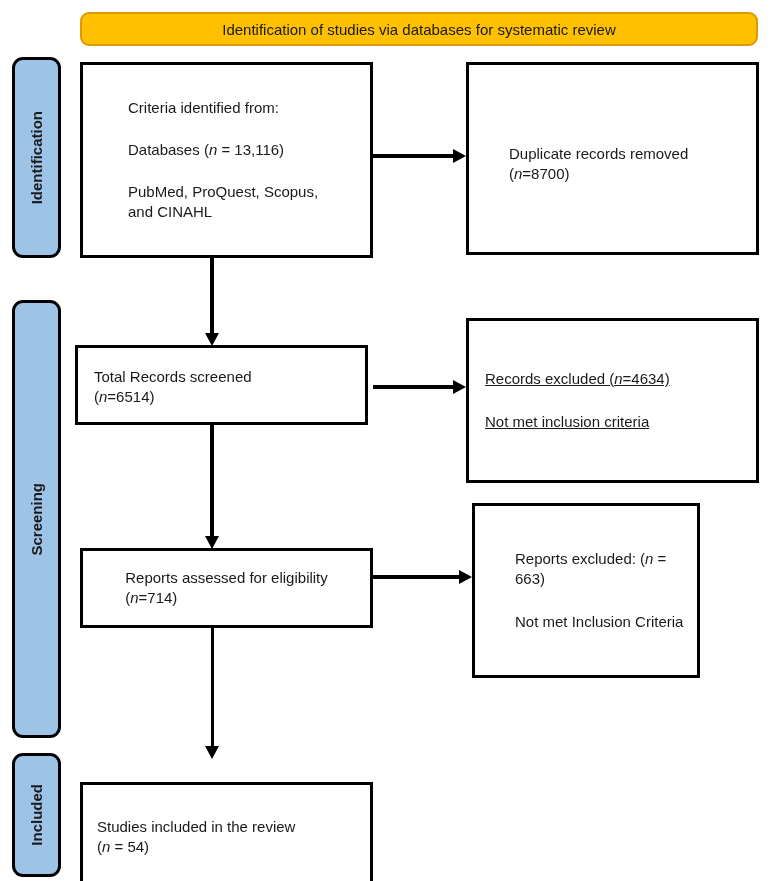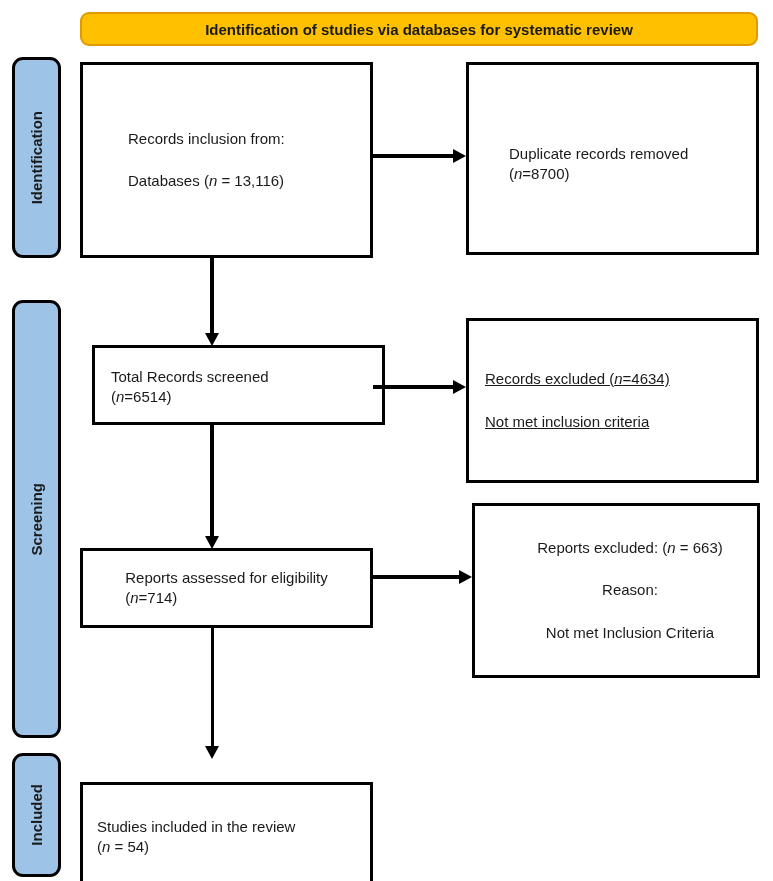--- a/index.html
+++ b/index.html
@@ -16,21 +16,21 @@
   
   .banner {
     position: absolute;
     left: 80px; top: 12px;
     width: 678px; height: 34px;
     background: var(--banner-fill, #FFC000);
     border: 2px solid var(--banner-border, #E09900);
     border-radius: 9px;
     box-sizing: border-box;
     display: flex; align-items: center; justify-content: center;
-    font-weight: bold;
+    font-weight: normal;
     font-size: 15px;
   }
 
   
   .stage {
     position: absolute;
     left: 12px; width: 49px;
     background: var(--stage-fill, #9DC3E6);
     border: 3px solid var(--stage-border, #000000);
     border-radius: 11px;
@@ -52,24 +52,24 @@
     box-sizing: border-box;
     display: flex; flex-direction: column; justify-content: center;
     font-size: 15px;
     line-height: 1.35;
   }
   .fbox p { margin: 11px 0; white-space: pre-line; }
   .fbox i { font-style: italic; }
 
   #box-records-identified { left: 80px;  top: 62px;  width: 293px; height: 196px; padding: 0 18px 0 45px; }
   #box-duplicates         { left: 466px; top: 62px;  width: 293px; height: 193px; padding: 11px 18px 0 40px; }
-  #box-screened           { left: 92px;  top: 345px; width: 293px; height: 80px;  padding: 4px 15px 0 16px; }
+  #box-screened           { left: 75px;  top: 345px; width: 293px; height: 80px;  padding: 4px 15px 0 16px; }
   #box-records-excluded   { left: 466px; top: 318px; width: 293px; height: 165px; padding: 0 15px 0 16px; text-decoration: underline; }
   #box-assessed           { left: 80px;  top: 548px; width: 293px; height: 80px;  padding: 0 15px 0 15px; align-items: center; }
-  #box-reports-excluded   { left: 472px; top: 503px; width: 288px; height: 175px; padding: 0 12px 0 40px; text-align: center; }
+  #box-reports-excluded   { left: 472px; top: 503px; width: 228px; height: 175px; padding: 0 12px 0 40px; }
   #box-included           { left: 80px;  top: 758px; width: 293px; height: 110px; padding: 0 15px 0 14px; margin-top: 24px; }
 
   
   .arrow { position: absolute; }
   .varrow .shaft {
     position: absolute; left: 50%; margin-left: -2px;
     top: 0; bottom: 11px; width: 4px;
     background: var(--arrow-color, #000000);
   }
   .varrow .head {
@@ -113,22 +113,23 @@
     <span class="vtext">Identification</span>
   </div>
   <div class="stage" id="stage-screening">
     <span class="vtext">Screening</span>
   </div>
   <div class="stage" id="stage-included">
     <span class="vtext">Included</span>
   </div>
 
   <div class="fbox" id="box-records-identified">
-    <p>Records inclusion from:</p>
+    <p>Criteria identified from:</p>
     <p>Databases (<i>n</i> = 13,116)</p>
+    <p>PubMed, ProQuest, Scopus,<br>and CINAHL</p>
   </div>
 
   <div class="fbox" id="box-duplicates">
     <p>Duplicate records removed<br>(<i>n</i>=8700)</p>
   </div>
 
   <div class="fbox" id="box-screened">
     <p>Total Records screened<br>(<i>n</i>=6514)</p>
   </div>
 
@@ -136,21 +137,20 @@
     <p>Records excluded (<i>n</i>=4634)</p>
     <p>Not met inclusion criteria</p>
   </div>
 
   <div class="fbox" id="box-assessed">
     <p>Reports assessed for eligibility<br>(<i>n</i>=714)</p>
   </div>
 
   <div class="fbox" id="box-reports-excluded">
     <p>Reports excluded: (<i>n</i> = 663)</p>
-    <p>Reason:</p>
     <p>Not met Inclusion Criteria</p>
   </div>
 
   <div class="fbox" id="box-included">
     <p>Studies included in the review<br>(<i>n</i> = 54)</p>
   </div>
 
   <div class="arrow varrow" id="arrow-v1">
     <div class="shaft"></div>
     <div class="head"></div>

